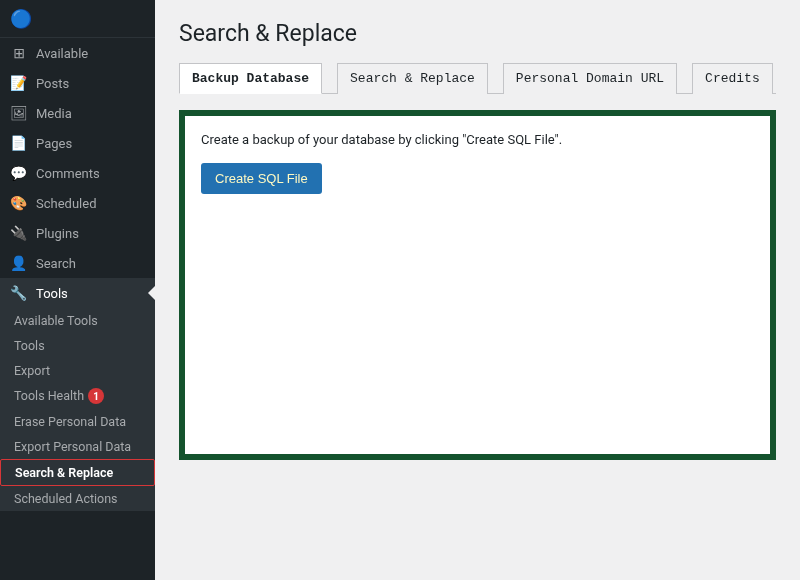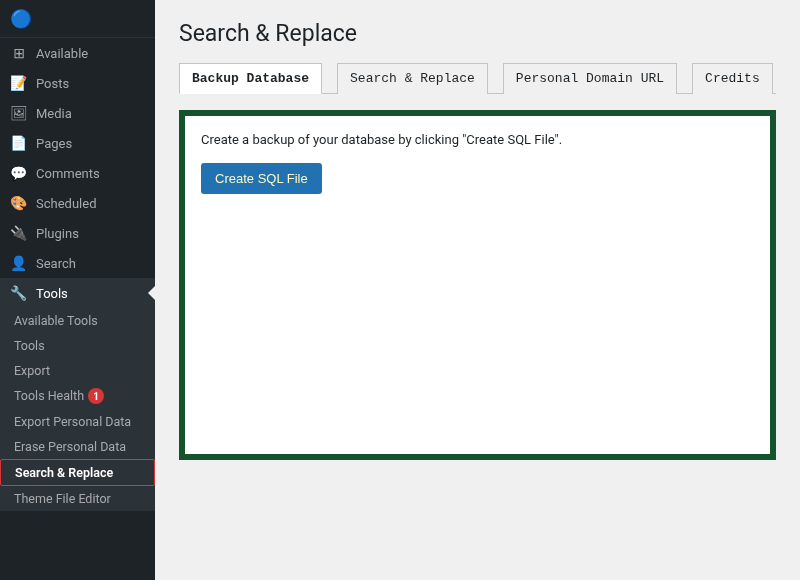--- a/index.html
+++ b/index.html
@@ -207,30 +207,30 @@
           <span>Tools</span>
         </div>
         <div class="sidebar-sub-item">
           <span>Export</span>
         </div>
         <div class="sidebar-sub-item">
           <span>Tools Health</span>
           <span class="badge">1</span>
         </div>
         <div class="sidebar-sub-item">
+          <span>Erase Personal Data</span>
+        </div>
+        <div class="sidebar-sub-item">
           <span>Export Personal Data</span>
-        </div>
-        <div class="sidebar-sub-item">
-          <span>Erase Personal Data</span>
         </div>
         <div class="sidebar-sub-item active">
           <span>Search &amp; Replace</span>
         </div>
         <div class="sidebar-sub-item">
-          <span>Theme File Editor</span>
+          <span>Scheduled Actions</span>
         </div>
       </div>
     </div>
 </div>
 
 <div id="main">
   <h1 class="page-title">Search &amp; Replace</h1>
 
   <div class="tabs" id="tabs-bar">
       <div class="tab active">Backup Database</div>

